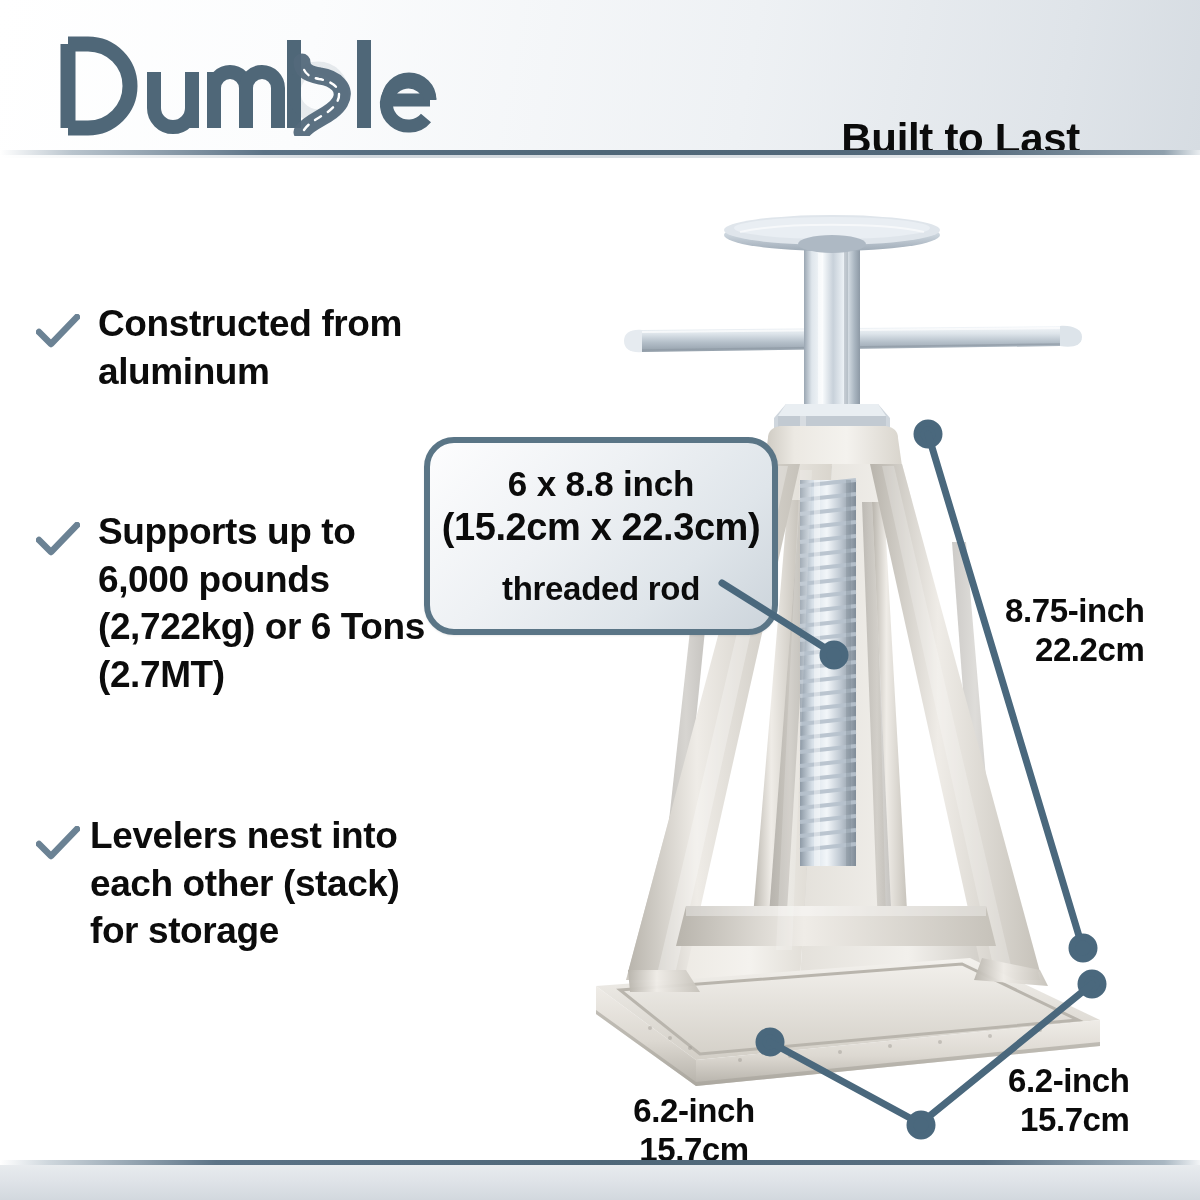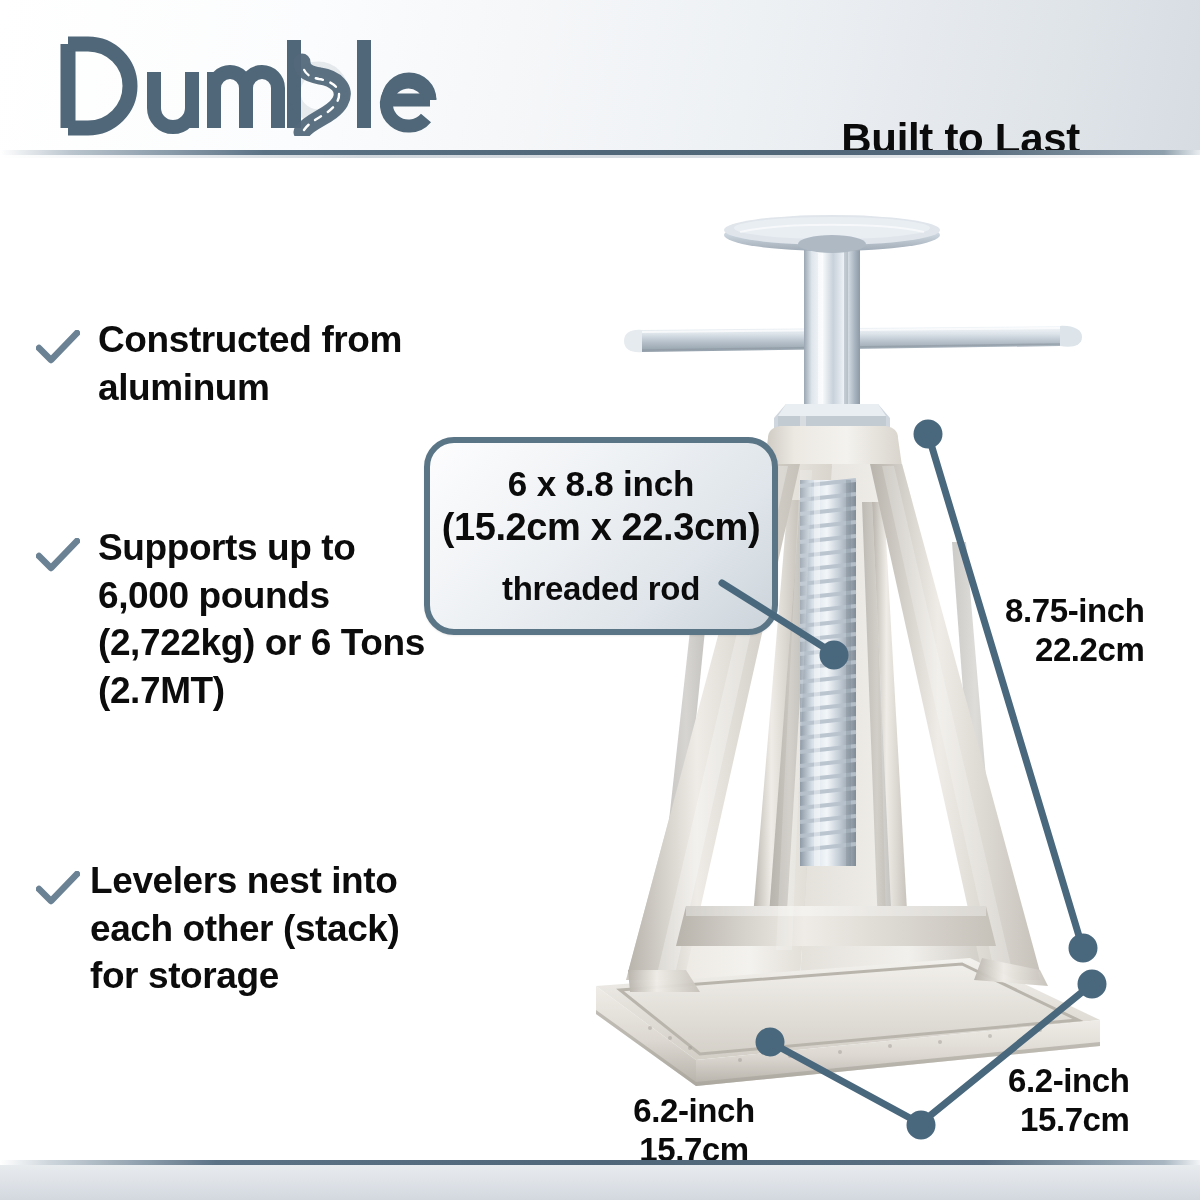--- a/index.html
+++ b/index.html
@@ -43,24 +43,24 @@
     position:absolute; left:0; top:1160px; width:1200px; height:5px;
     background:linear-gradient(90deg,#ffffff 0%,#cfd7dd 4%,#5c7386 18%,#4f6778 50%,#5a7082 82%,#a9b7c2 97%,#f2f4f6 100%);
   }
   #footer-band {
     position:absolute; left:0; top:1165px; width:1200px; height:35px;
     background:linear-gradient(180deg,#e8ebee 0%,#dfe3e8 45%,#d2d8de 100%);
   }
 
   
   #features { position:absolute; left:36px; top:300px; width:420px; }
-  .feature { position:absolute; display:flex; gap:18px;margin-top:16px; }
+  .feature { position:absolute; display:flex; gap:18px; }
   .feature:nth-child(1) { top:0px; }
   .feature:nth-child(2) { top:208px; }
-  .feature:nth-child(3) { top:541px;gap:10px; }
+  .feature:nth-child(3) { top:512px;gap:10px; }
   .check { width:44px; flex:0 0 44px; padding-top:14px; }
   .check svg { display:block; }
   .ftext {
     font-size:37px; font-weight:bold; color:#0c0c0c;
     line-height:1.29; letter-spacing:-0.4px; max-width:330px;
   }
 
   
   #product { position:absolute; left:500px; top:180px; width:700px; height:990px; }
   #product svg { display:block; }

